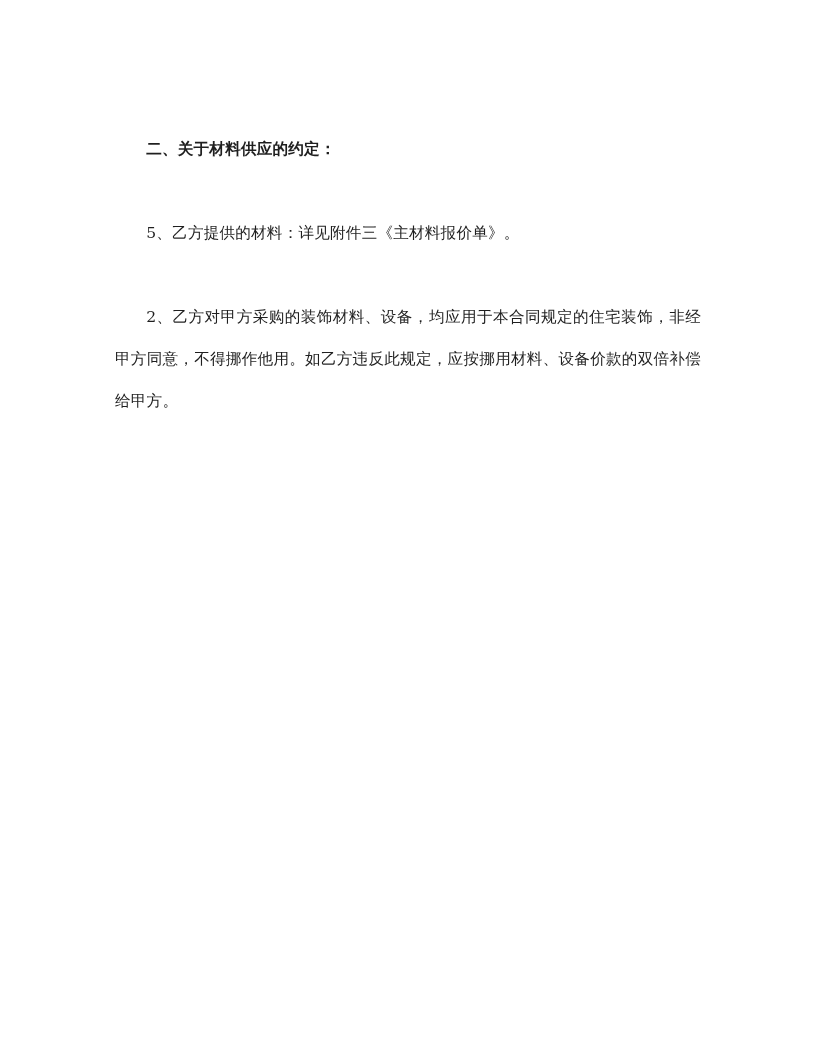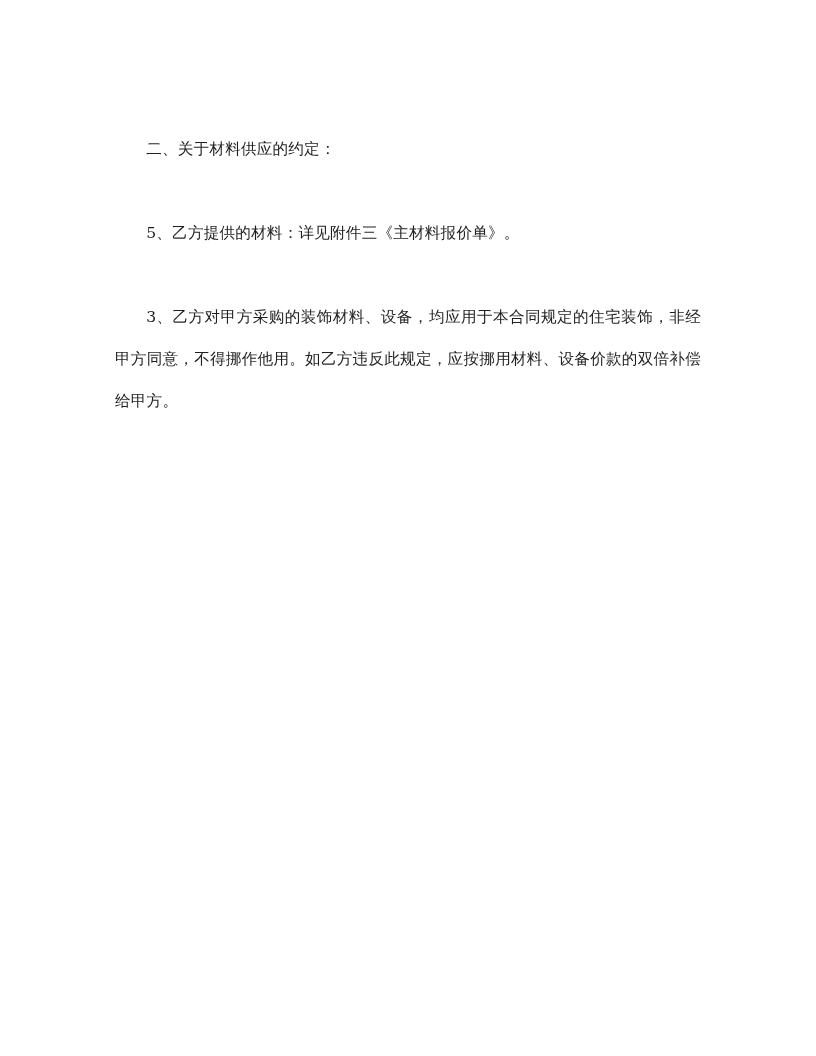--- a/index.html
+++ b/index.html
@@ -23,27 +23,28 @@
   .block {
     margin: 0 0 42px 0;
     line-height: 42px;
     text-align: justify;
     text-indent: 2em;
     letter-spacing: 0.2px;
     word-break: break-all;
   }
   .heading {
     text-align: left;
+    font-weight: bold;
   }
 </style>
 </head>
 <body>
 
 <div class="page">
   <p class="block heading">二、关于材料供应的约定：</p>
 
 
   <p class="block">5、乙方提供的材料：详见附件三《主材料报价单》。</p>
 
-  <p class="block">3、乙方对甲方采购的装饰材料、设备，均应用于本合同规定的住宅装饰，非经甲方同意，不得挪作他用。如乙方违反此规定，应按挪用材料、设备价款的双倍补偿给甲方。</p>
+  <p class="block">2、乙方对甲方采购的装饰材料、设备，均应用于本合同规定的住宅装饰，非经甲方同意，不得挪作他用。如乙方违反此规定，应按挪用材料、设备价款的双倍补偿给甲方。</p>
 
 
 </div>
 
 </body></html>

